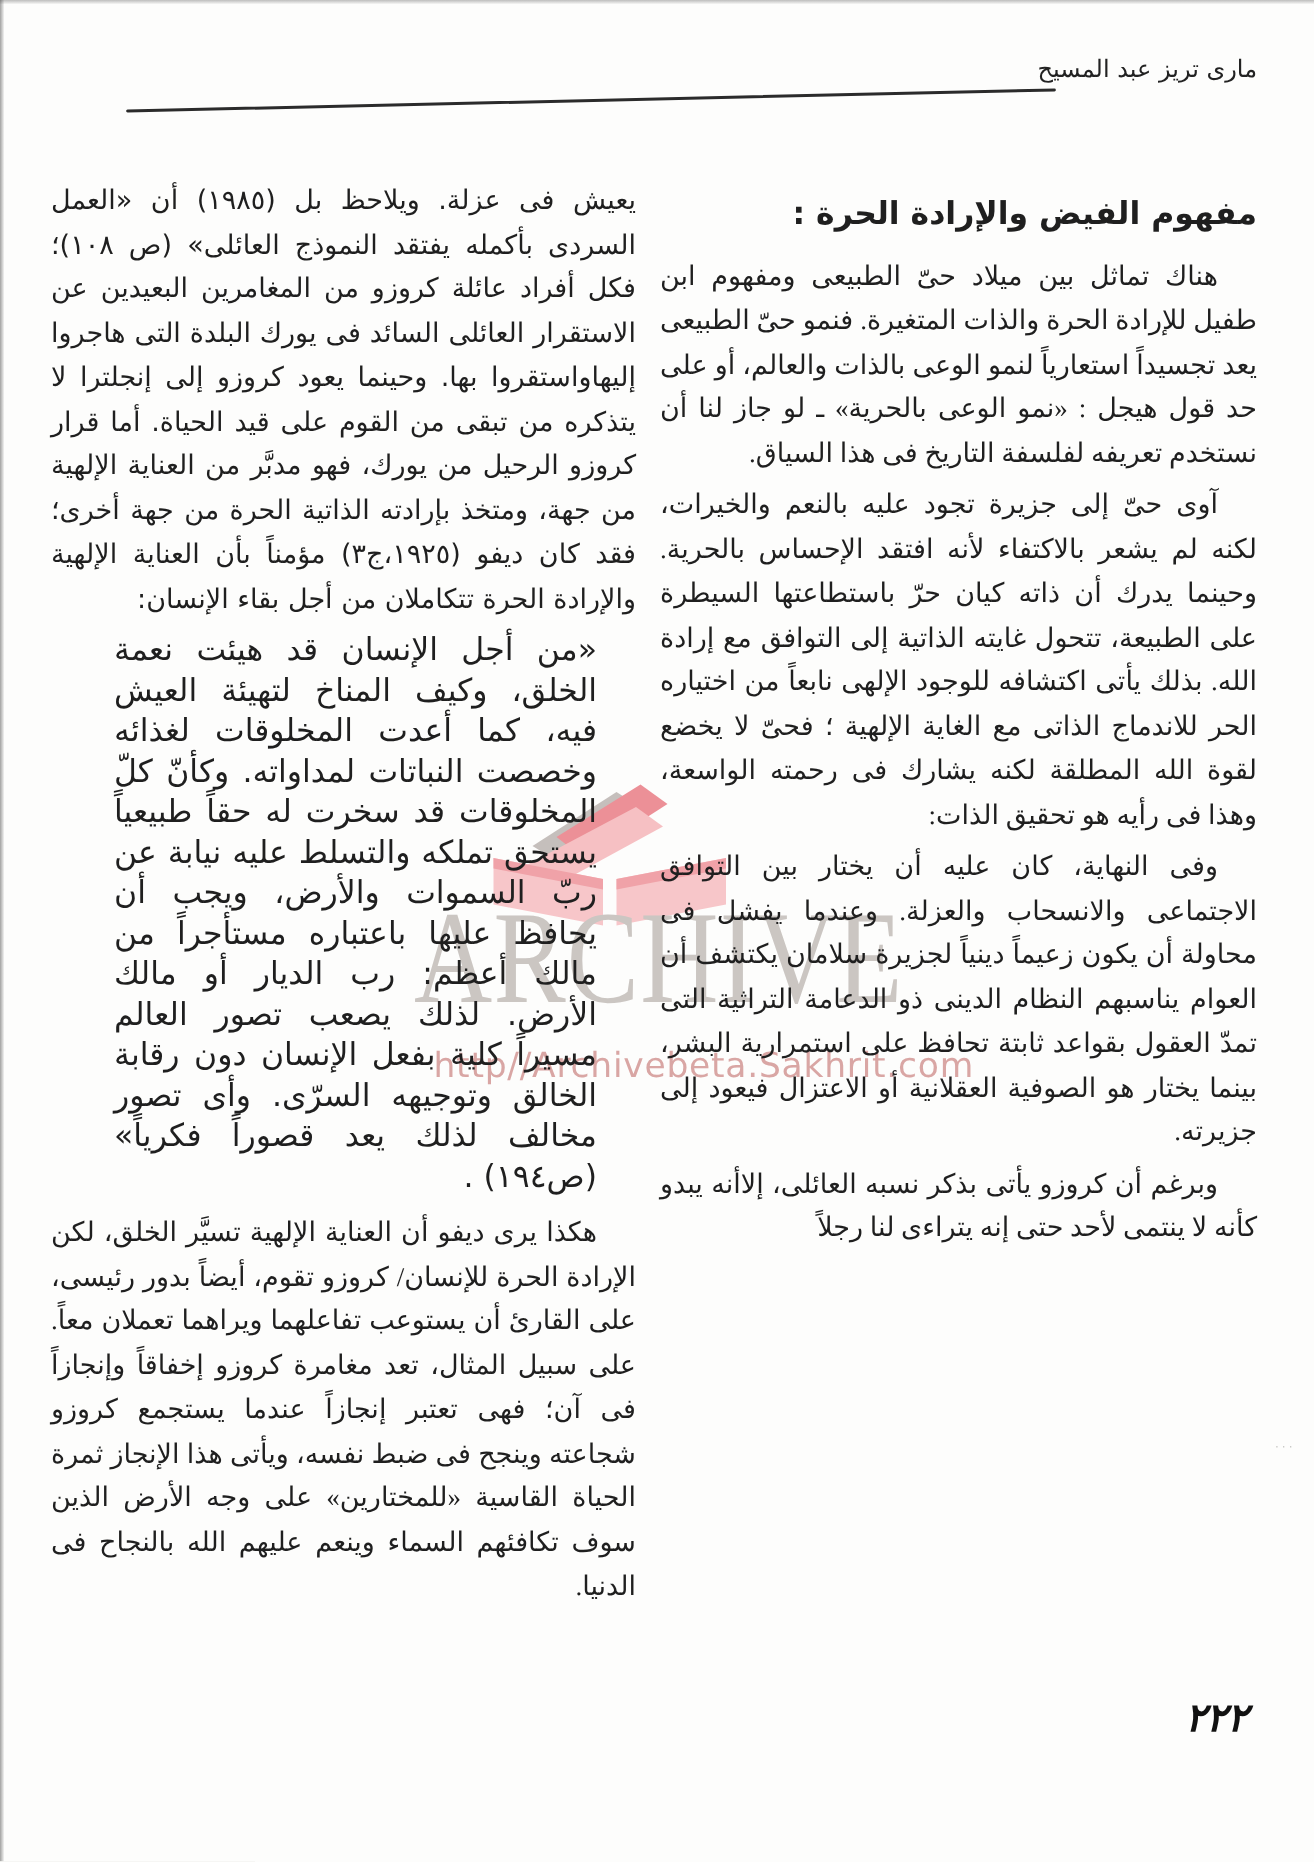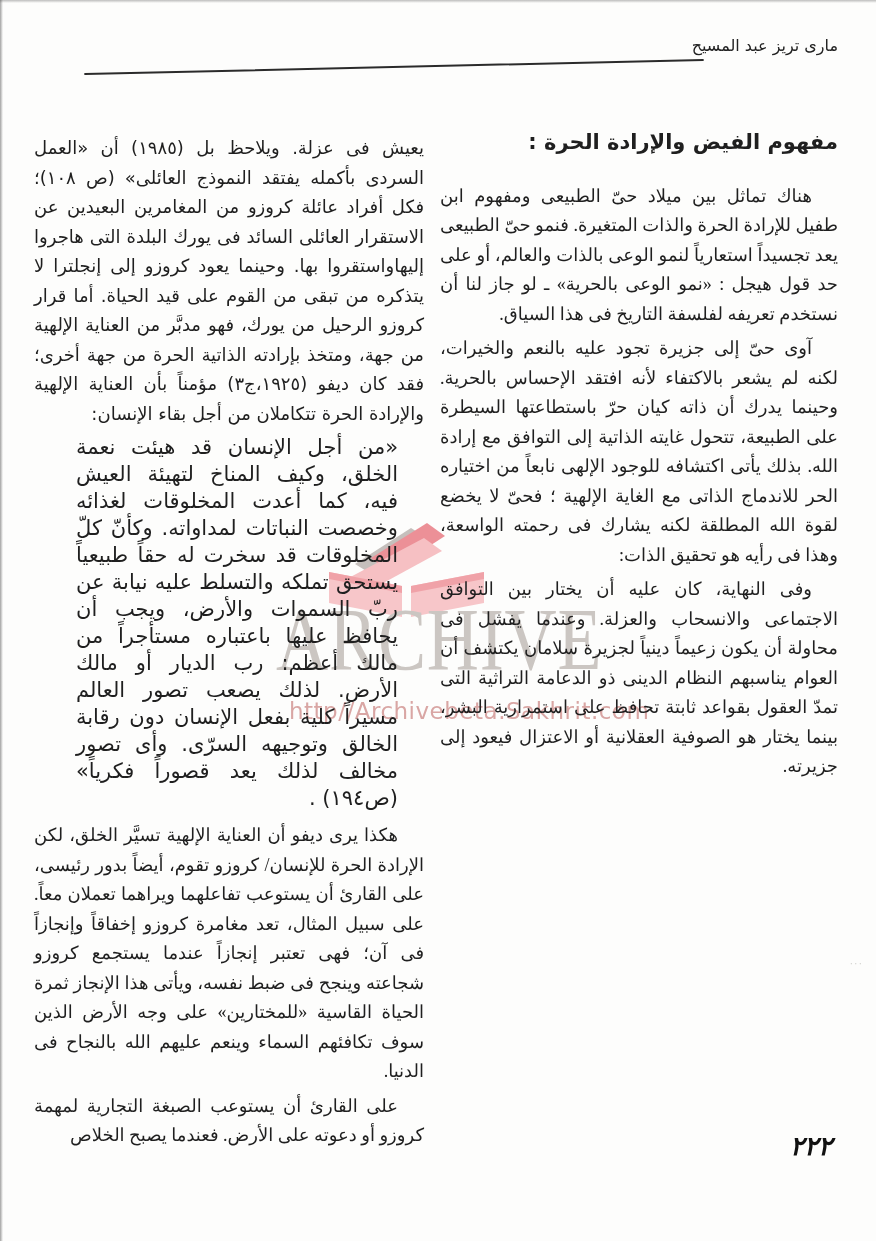--- a/index.html
+++ b/index.html
@@ -50,25 +50,25 @@
     color:#d9a6a4;white-space:nowrap;margin-top:28px;
   }
 
   
   .column{
     position:absolute;z-index:1;
     direction:rtl;text-align:justify;
     font-size:18px;line-height:29.5px;
   }
   .right-col{top:112px;right:38px;width:398px;}
-  .left-col{top:133px;left:34px;width:390px;}
+  .left-col{top:119px;left:34px;width:390px;}
   .para{margin:0 0 5px 0;}
   .para.indent{text-indent:26px;font-family:Liberation Serif, serif;}
   .section-heading{
-    font-size:21px;font-weight:bold;margin:16px 0 24px 0;
+    font-size:21px;font-weight:bold;margin:16px 0 12px 0;
     text-align:right;
   }
   .quote{
     margin:6px 26px 9px 42px;
     font-size:21px;line-height:27px;
   }
   .page-number{
     position:absolute;right:44px;bottom:80px;z-index:2;
     font-size:26px;font-weight:bold;direction:rtl;color:#111;font-style:italic;
   }
@@ -100,25 +100,25 @@
     </svg>
     <div class="wm-brand">ARCHIVE</div>
     <div class="wm-url">http//Archivebeta.Sakhrit.com</div>
   </div>
 
   <section class="column right-col">
     <h2 class="section-heading">مفهوم الفيض والإرادة الحرة :</h2>
     <p class="para indent">هناك تماثل بين ميلاد حىّ الطبيعى ومفهوم ابن طفيل للإرادة الحرة والذات المتغيرة. فنمو حىّ الطبيعى يعد تجسيداً استعارياً لنمو الوعى بالذات والعالم، أو على حد قول هيجل : «نمو الوعى بالحرية» ـ لو جاز لنا أن نستخدم تعريفه لفلسفة التاريخ فى هذا السياق.</p>
     <p class="para indent">آوى حىّ إلى جزيرة تجود عليه بالنعم والخيرات، لكنه لم يشعر بالاكتفاء لأنه افتقد الإحساس بالحرية. وحينما يدرك أن ذاته كيان حرّ باستطاعتها السيطرة على الطبيعة، تتحول غايته الذاتية إلى التوافق مع إرادة الله. بذلك يأتى اكتشافه للوجود الإلهى نابعاً من اختياره الحر للاندماج الذاتى مع الغاية الإلهية ؛ فحىّ لا يخضع لقوة الله المطلقة لكنه يشارك فى رحمته الواسعة، وهذا فى رأيه هو تحقيق الذات:</p>
     <p class="para indent">وفى النهاية، كان عليه أن يختار بين التوافق الاجتماعى والانسحاب والعزلة. وعندما يفشل فى محاولة أن يكون زعيماً دينياً لجزيرة سلامان يكتشف أن العوام يناسبهم النظام الدينى ذو الدعامة التراثية التى تمدّ العقول بقواعد ثابتة تحافظ على استمرارية البشر، بينما يختار هو الصوفية العقلانية أو الاعتزال فيعود إلى جزيرته.</p>
+    <p class="para indent">وبرغم أن كروزو يأتى بذكر نسبه العائلى، إلاأنه يبدو كأنه لا ينتمى لأحد حتى إنه يتراءى لنا رجلاً</p>
   </section>
 
   <section class="column left-col">
     <p class="para">يعيش فى عزلة. ويلاحظ بل (١٩٨٥) أن «العمل السردى بأكمله يفتقد النموذج العائلى» (ص ١٠٨)؛ فكل أفراد عائلة كروزو من المغامرين البعيدين عن الاستقرار العائلى السائد فى يورك البلدة التى هاجروا إليهاواستقروا بها. وحينما يعود كروزو إلى إنجلترا لا يتذكره من تبقى من القوم على قيد الحياة. أما قرار كروزو الرحيل من يورك، فهو مدبَّر من العناية الإلهية من جهة، ومتخذ بإرادته الذاتية الحرة من جهة أخرى؛ فقد كان ديفو (١٩٢٥،ج٣) مؤمناً بأن العناية الإلهية والإرادة الحرة تتكاملان من أجل بقاء الإنسان:</p>
     <blockquote class="quote">«من أجل الإنسان قد هيئت نعمة الخلق، وكيف المناخ لتهيئة العيش فيه، كما أعدت المخلوقات لغذائه وخصصت النباتات لمداواته. وكأنّ كلّ المخلوقات قد سخرت له حقاً طبيعياً يستحق تملكه والتسلط عليه نيابة عن ربّ السموات والأرض، ويجب أن يحافظ عليها باعتباره مستأجراً من مالك أعظم: رب الديار أو مالك الأرض. لذلك يصعب تصور العالم مسيراً كلية بفعل الإنسان دون رقابة الخالق وتوجيهه السرّى. وأى تصور مخالف لذلك يعد قصوراً فكرياً» (ص١٩٤) .</blockquote>
     <p class="para indent">هكذا يرى ديفو أن العناية الإلهية تسيَّر الخلق، لكن الإرادة الحرة للإنسان/ كروزو تقوم، أيضاً بدور رئيسى، على القارئ أن يستوعب تفاعلهما ويراهما تعملان معاً. على سبيل المثال، تعد مغامرة كروزو إخفاقاً وإنجازاً فى آن؛ فهى تعتبر إنجازاً عندما يستجمع كروزو شجاعته وينجح فى ضبط نفسه، ويأتى هذا الإنجاز ثمرة الحياة القاسية «للمختارين» على وجه الأرض الذين سوف تكافئهم السماء وينعم عليهم الله بالنجاح فى الدنيا.</p>
-    <p class="para indent">على القارئ أن يستوعب الصبغة التجارية لمهمة كروزو أو دعوته على الأرض. فعندما يصبح الخلاص</p>
   </section>
 
   <div class="speck">···</div>
 
   <div class="page-number">٢٢٢</div>
 </div>
 
 </body></html>

